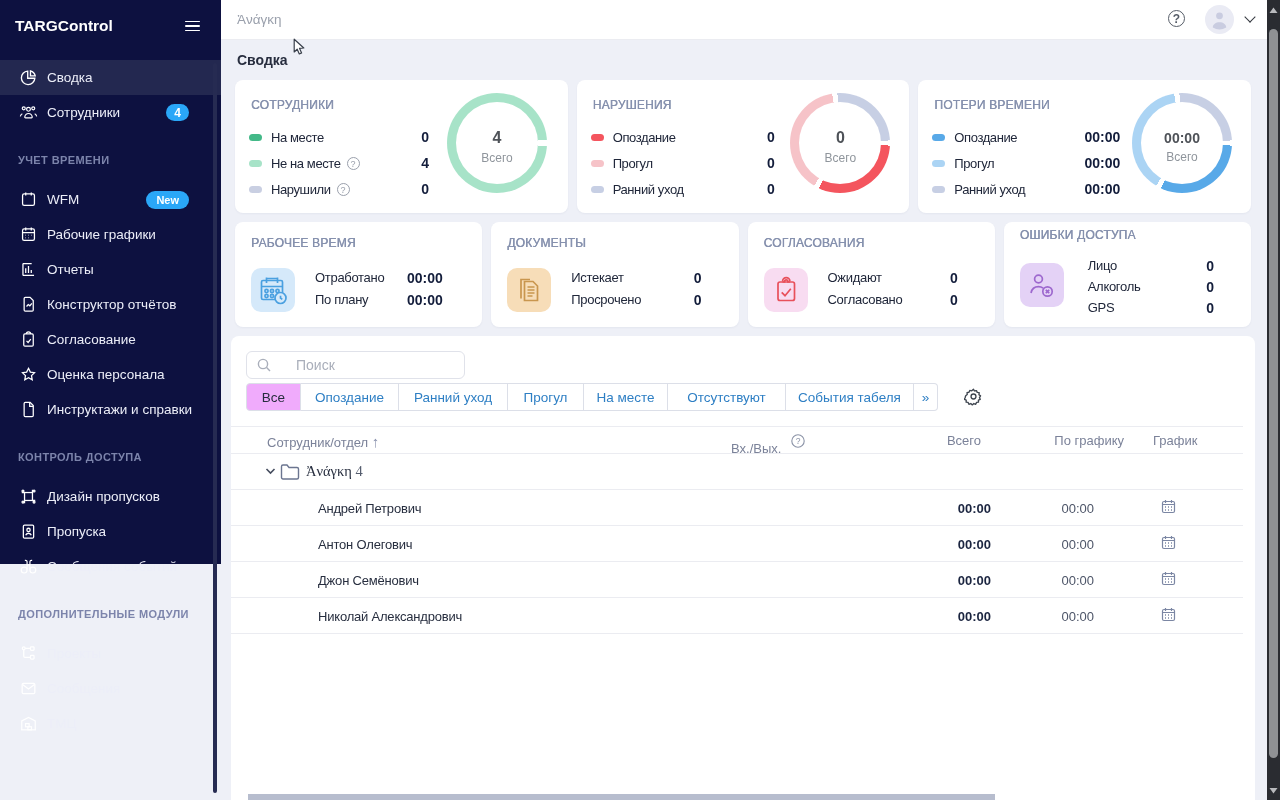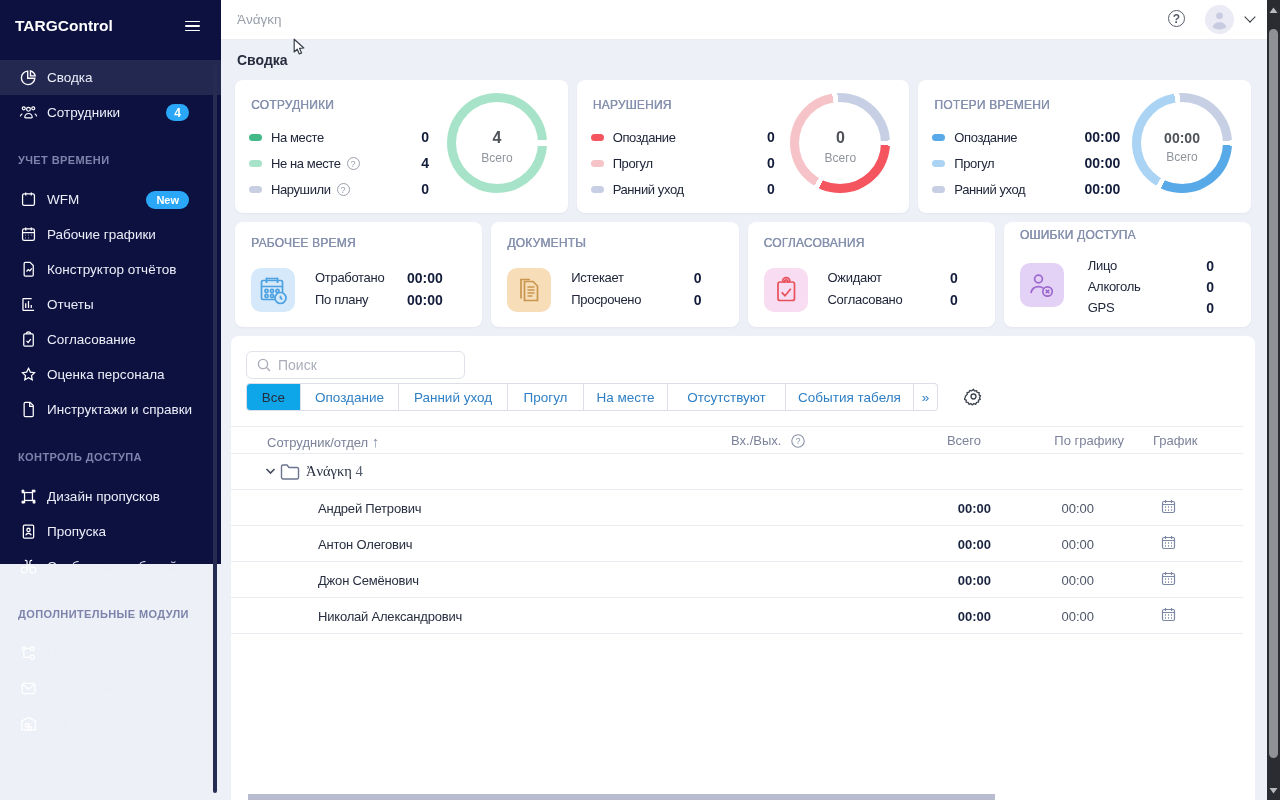--- a/index.html
+++ b/index.html
@@ -55,24 +55,24 @@
 .row2 { position:absolute; left:235px; top:222px; width:1016px; height:105px; display:flex; gap:9px; }
 .c2 { flex:1; position:relative; }
 .c2 .ctitle { top:14px; }
 .kv.v { right:37px; font-weight:bold; font-size:14px; letter-spacing:0; color:#131d3b; }
 .icsq { position:absolute; left:16px; top:46px; width:44px; height:44px; border-radius:10px; }
 .kv { position:absolute; font-size:13px; letter-spacing:-0.3px; color:#20273a; }
 .kv b { color:#131d3b; font-size:14px; letter-spacing:0; }
 
 
 .tcard { position:absolute; left:231px; top:336px; width:1024px; height:464px; background:#fff; border-radius:8px 8px 0 0; }
-.search { position:absolute; left:15px; top:15px; width:219px; height:28px; border:1px solid #e0e2ea; border-radius:6px; display:flex; align-items:center; padding-left:10px; color:#a9aeba; font-size:14px; gap:7px; }
+.search { position:absolute; left:15px; top:15px; width:219px; height:28px; border:1px solid #e0e2ea; border-radius:6px; display:flex; align-items:center; padding-left:10px; color:#a9aeba; font-size:14px; gap:25px; }
 .tabs { position:absolute; left:15px; top:47px; height:28px; display:flex; }
 .tab { height:28px; border:1px solid #dcdfe8; border-left:none; display:flex; align-items:center; justify-content:center; font-size:13.5px; color:#2e7fc4; background:#fff; }
-.tab.first { border-left:1px solid #dcdfe8; border-radius:4px 0 0 4px; color:#272d3e; background:#0ea5e9; }
+.tab.first { border-left:1px solid #dcdfe8; border-radius:4px 0 0 4px; color:#272d3e; background:#f0abfc; }
 .tab.last { border-radius:0 4px 4px 0; }
 .gear { position:absolute; left:733px; top:51px; }
 .thead { position:absolute; left:0px; top:90px; width:1012px; height:28px; border-top:1px solid #ebecf1; border-bottom:1px solid #ebecf1; font-size:13px; color:#7b8299; }
 .th { position:absolute; top:6px; }
 .grow { position:absolute; left:0; top:118px; width:1012px; height:36px; border-bottom:1px solid #ebecf1; }
 .trow { position:absolute; left:0; width:1012px; height:36px; border-bottom:1px solid #ebecf1; font-size:13px; letter-spacing:-0.2px; color:#272e3f; }
 .tname { position:absolute; left:87px; top:11px; }
 .tv1 { position:absolute; left:670px; width:90px; top:11px; text-align:right; font-weight:bold; font-size:13px; letter-spacing:0; color:#1b2540; }
 .tv2 { position:absolute; left:800px; width:63px; top:11px; text-align:right; font-size:13px; letter-spacing:0; color:#4d5568; }
 .tcal { position:absolute; left:930px; top:9px; }
@@ -125,31 +125,31 @@
     <div class="nav-item">
         <svg viewBox="0 0 24 24" fill="none" stroke="#fff" stroke-width="1.6">
           <rect x="4.5" y="5" width="15" height="14.5" rx="2"></rect>
           <path d="M8.5 3.2V7M15.5 3.2V7M4.5 9.5h15"></path>
           <path d="M8 13h.5M11.8 13h.5M15.5 13h.5M8 16h.5M11.8 16h.5" stroke-width="1.9"></path>
         </svg>
         <span>Рабочие графики</span>
       </div>
     <div class="nav-item">
         <svg viewBox="0 0 24 24" fill="none" stroke="#fff" stroke-width="1.6">
+          <path d="M5 4.5h11M5 19.5h14"></path>
+          <path d="M5 4.5v15M8.5 16.5v-6M12 16.5V7.5M15.5 16.5v-4"></path>
+        </svg>
+        <span>Отчеты</span>
+      </div>
+    <div class="nav-item">
+        <svg viewBox="0 0 24 24" fill="none" stroke="#fff" stroke-width="1.6">
           <path d="M6.5 4.5a1.5 1.5 0 0 1 1.5-1.5h6l4 4v12a1.5 1.5 0 0 1-1.5 1.5H8a1.5 1.5 0 0 1-1.5-1.5z"></path>
           <path d="M9.5 14.5l2.2-2.4 2 1.5 2.6-3"></path>
         </svg>
         <span>Конструктор отчётов</span>
-      </div>
-    <div class="nav-item">
-        <svg viewBox="0 0 24 24" fill="none" stroke="#fff" stroke-width="1.6">
-          <path d="M5 4.5h11M5 19.5h14"></path>
-          <path d="M5 4.5v15M8.5 16.5v-6M12 16.5V7.5M15.5 16.5v-4"></path>
-        </svg>
-        <span>Отчеты</span>
       </div>
     <div class="nav-item">
         <svg viewBox="0 0 24 24" fill="none" stroke="#fff" stroke-width="1.6">
           <rect x="6" y="5" width="12" height="15.5" rx="1.5"></rect>
           <path d="M9.3 5a2.7 2.7 0 0 1 5.4 0"></path>
           <path d="M9.5 13.8l2 2 3.4-4.2"></path>
         </svg>
         <span>Согласование</span>
       </div>
     <div class="nav-item">
@@ -360,21 +360,21 @@
     <div class="tab" style="width:118px;">Отсутствуют</div>
     <div class="tab" style="width:128px;">События табеля</div>
     <div class="tab last" style="width:24px;">»</div>
   </div>
   <div class="gear"><svg width="19" height="19" viewBox="0 0 24 24" fill="none" stroke="#3e454f" stroke-width="1.7">
         <circle cx="12" cy="12" r="3.1"></circle>
         <path d="M12 2.8l1.2 2.2 2.5-.5 1 2.3 2.5.4-.3 2.5 2 1.5-1.4 2.1 1 2.3-2.3 1.1.1 2.5-2.5.3-1 2.3-2.4-.9-1.9 1.7-1.9-1.7-2.4.9-1-2.3-2.5-.3.1-2.5-2.3-1.1 1-2.3L2.1 11l2-1.5-.3-2.5 2.5-.4 1-2.3 2.5.5z" stroke-linejoin="round"></path>
       </svg></div>
   <div class="thead">
     <div class="th" style="left:36px;">Сотрудник/отдел <span style="color:#8a92ae; font-size:15px;">↑</span></div>
-    <div class="th" style="left:500px;">Вх./Вых.</div>
+    <div class="th" style="left:500px;margin-top:8px;">Вх./Вых.</div>
       <svg style="position:absolute;left:560px;top:7px;" width="14" height="14" viewBox="0 0 14 14" fill="none">
         <circle cx="7" cy="7" r="6.2" stroke="#8a92a6" stroke-width="1.1"></circle>
         <text x="7" y="10" font-size="8.5" fill="#8a92a6" text-anchor="middle" font-family="Liberation Sans">?</text>
       </svg>
     <div class="th" style="left:690px; width:60px; text-align:right;">Всего</div>
     <div class="th" style="left:813px; width:80px; text-align:right;">По графику</div>
     <div class="th" style="left:922px;">График</div>
   </div>
   <div class="grow">
     <svg style="position:absolute;left:34px;top:13px;" width="11" height="8" viewBox="0 0 11 8" fill="none" stroke="#454c5e" stroke-width="1.6">

